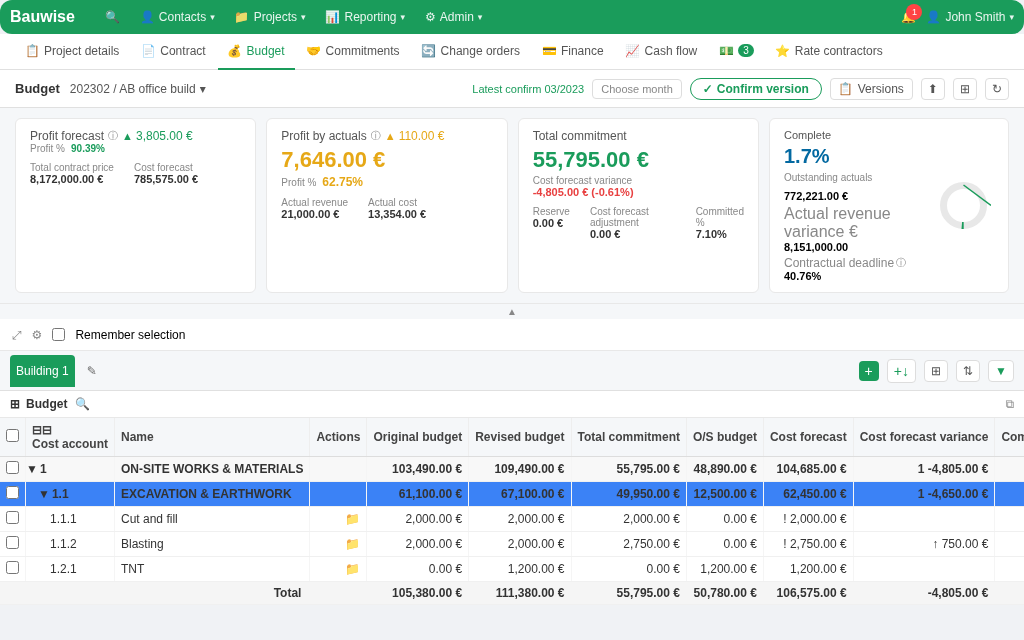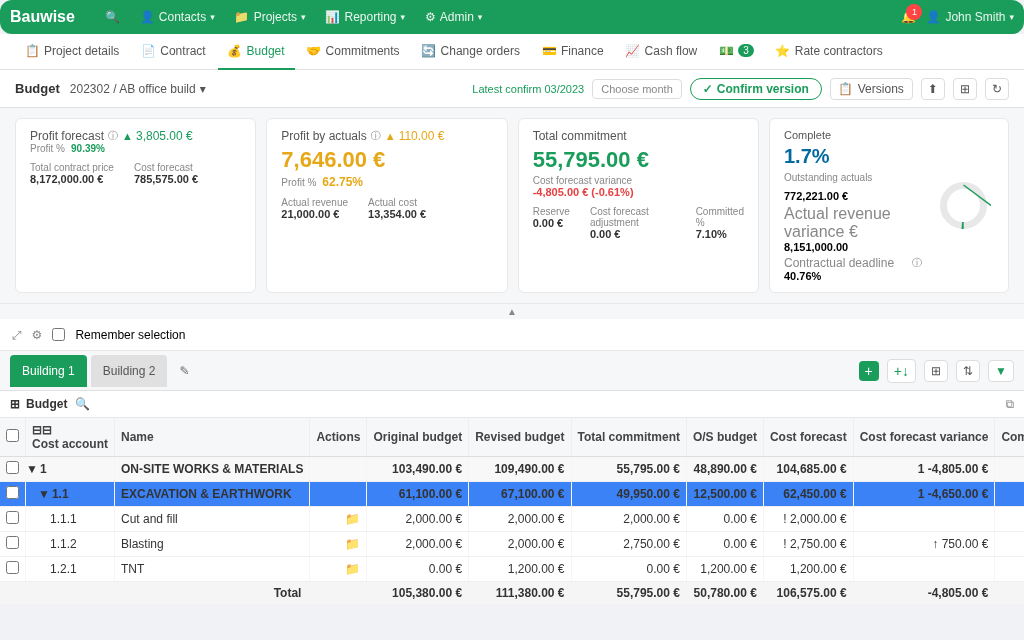--- a/index.html
+++ b/index.html
@@ -44,21 +44,21 @@
     .complete-left { flex: 1; }
 
     
     .collapse-bar { background: #f5f7f9; display: flex; justify-content: center; padding: 2px 0; cursor: pointer; border-top: 1px solid #e8e8e8; }
 
     
     .options-bar { background: white; height: 32px; display: flex; align-items: center; padding: 0 12px; gap: 10px; border-bottom: 1px solid #e8e8e8; }
 
     
     .building-tabs { background: #f5f7f9; height: 40px; display: flex; align-items: center; padding: 0 10px; border-bottom: 1px solid #e0e0e0; }
-    .building-tab { height: 32px; padding: 0 12px; display: flex; align-items: center; cursor: pointer; font-size: 12px; color: #555; background: #e0e0e0; border-radius: 4px 4px 0 0; margin-right: 4px; }
+    .building-tab { height: 32px; padding: 0 6px; display: flex; align-items: center; cursor: pointer; font-size: 12px; color: #555; background: #e0e0e0; border-radius: 4px 4px 0 0; margin-right: 4px; }
     .building-tab.active { background: #1a9c5b; color: white; }
     .edit-icon { color: #666; cursor: pointer; margin-left: 8px; }
     .building-tabs-right { margin-left: auto; display: flex; gap: 8px; align-items: center; }
 
     
     .table-header { background: white; display: flex; align-items: center; padding: 6px 10px; gap: 8px; border-bottom: 1px solid #e8e8e8; }
     .table-title { font-weight: 600; font-size: 13px; color: #333; display: flex; align-items: center; gap: 6px; }
 
     
     .data-table { width: 100%; border-collapse: collapse; font-size: 11px; background: white; }
@@ -265,21 +265,21 @@
 
     <div class="complete-card">
       <div class="complete-left">
         <div class="kpi-label">Complete</div>
         <div class="kpi-value" style="font-size:20px;">1.7%</div>
         <div style="margin-top:4px;">
           <div style="font-size:10px; color:#888;">Outstanding actuals</div>
           <div style="font-size:11px; font-weight:600;margin-top:7px;">772,221.00 €</div>
           <div style="font-size:16px; color:#888; margin-top:3px;">Actual revenue variance €</div>
           <div style="font-size:11px; font-weight:600;">8,151,000.00</div>
-          <div style="font-size:10px; color:#888; margin-top:3px; display:flex; align-items:center; gap:18px;">
+          <div style="font-size:10px; color:#888; margin-top:3px; display:flex; align-items:center; gap:2px;">
             <span>Contractual deadline</span>
             <span class="info-icon">ⓘ</span>
           </div>
           <div style="font-size:11px; font-weight:600;">40.76%</div>
         </div>
       </div>
 
       <div style="width:60px; display:flex; align-items:center; justify-content:center;">
         <svg width="55" height="55" viewBox="0 0 55 55">
           <circle cx="27.5" cy="27.5" r="20" fill="none" stroke="#e8e8e8" stroke-width="7"></circle>
@@ -297,23 +297,20 @@
   <div class="options-bar">
     <span style="color:#888; cursor:pointer;">⤢</span>
     <span style="color:#888; cursor:pointer;">⚙</span>
     <input type="checkbox" style="cursor: pointer;">
     <span>Remember selection</span>
   </div>
 
   <div class="building-tabs">
     <div class="building-tab active">
       <span>Building 1</span>
-    </div>
-    <div class="building-tab">
-      <span>Building 2</span>
     </div>
     <span class="edit-icon">✎</span>
     <div class="building-tabs-right">
       <div class="icon-btn" style="background:#1a9c5b; color:white; border:none; font-size:14px; padding: 2px 6px;">+</div>
       <div class="icon-btn" style="color:#1a9c5b; font-size:14px;">+↓</div>
       <div class="icon-btn">⊞</div>
       <div class="icon-btn">⇅</div>
       <div class="icon-btn" style="color:#1a9c5b;">▼</div>
     </div>
   </div>

